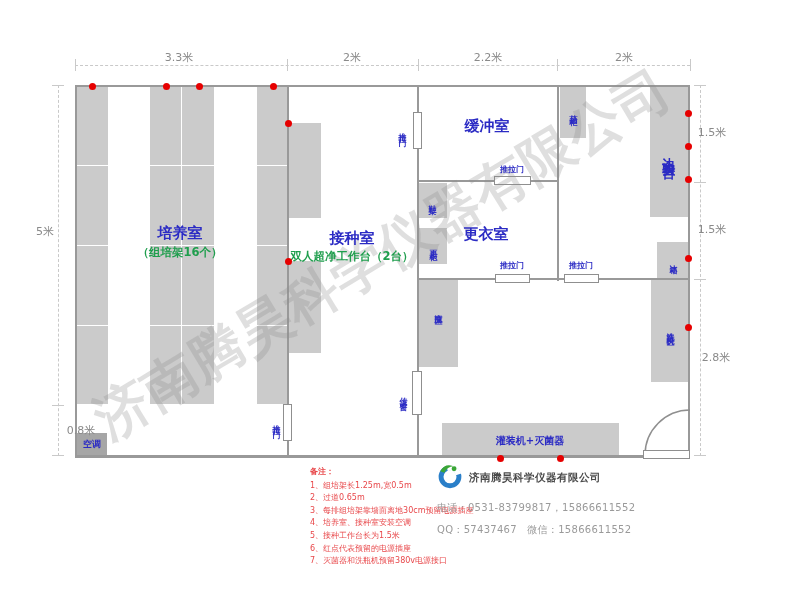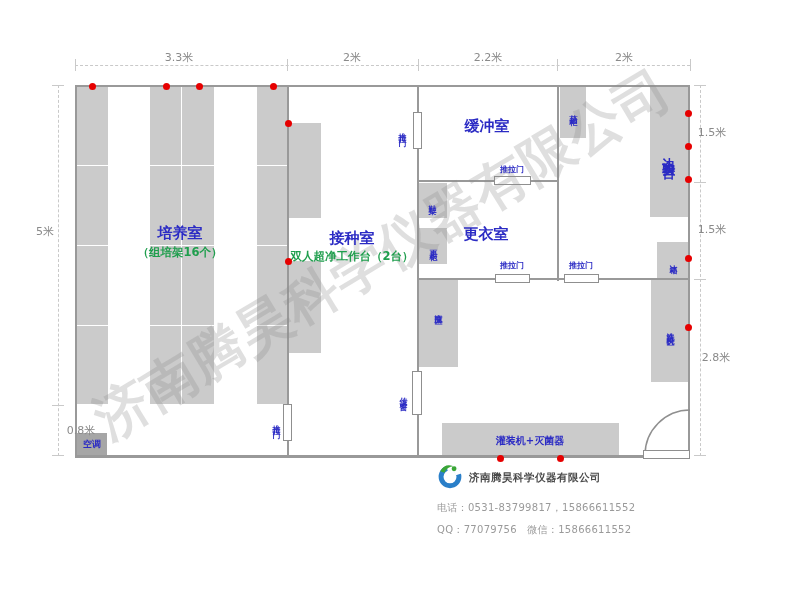--- a/index.html
+++ b/index.html
@@ -134,29 +134,41 @@
       <div class="lbl" style="left: 54px; top: 431px; font-size: 11px; color: rgb(138, 138, 138); margin-left: 27px;">0.8米</div>
       <div class="lbl" style="left: 712px; top: 133px; font-size: 11px; color: rgb(138, 138, 138);">1.5米</div>
       <div class="lbl" style="left: 712px; top: 230px; font-size: 11px; color: rgb(138, 138, 138);">1.5米</div>
       <div class="lbl" style="left: 716px; top: 358px; font-size: 11px; color: rgb(138, 138, 138);">2.8米</div>
     </div>
 
   <svg class="arc" width="60" height="60" style="left: 640px; top: 405px; position: absolute;">
     <path d="M 5 50 A 45 45 0 0 1 50 5" fill="none" stroke="#8f8f8f" stroke-width="1.5"></path>
   </svg>
 
+  <div id="notes">
+    <div class="nt">备注：</div>
+    <div id="note-items">
+        <div>1、组培架长1.25m,宽0.5m</div>
+        <div>2、过道0.65m</div>
+        <div>3、每排组培架靠墙面离地30cm预留电源插座</div>
+        <div>4、培养室、接种室安装空调</div>
+        <div>5、接种工作台长为1.5米</div>
+        <div>6、红点代表预留的电源插座</div>
+        <div>7、灭菌器和洗瓶机预留380v电源接口</div>
+      </div>
+  </div>
 
   <div id="company">
     <div class="row1">
       <span>
         <svg width="26" height="26" viewBox="0 0 32 32">
           <circle cx="16" cy="17" r="11" fill="none" stroke="#2a7fc9" stroke-width="6"></circle>
           <circle cx="16" cy="17" r="11" fill="none" stroke="#ffffff" stroke-width="7" stroke-dasharray="18 60" transform="rotate(-110 16 17)"></circle>
           <path d="M 4 10 Q 10 0 20 4 Q 13 4 9 12 Z" fill="#3aa635"></path>
           <circle cx="21" cy="7" r="3" fill="#3aa635"></circle>
         </svg>
       </span>
       <span class="cname">济南腾昊科学仪器有限公司</span>
     </div>
     <div class="cline">电话：0531-83799817，15866611552</div>
-    <div class="cline">QQ：77079756　微信：15866611552</div>
+    <div class="cline">QQ：57437467　微信：15866611552</div>
   </div>
 </div>
 
 </body></html>

